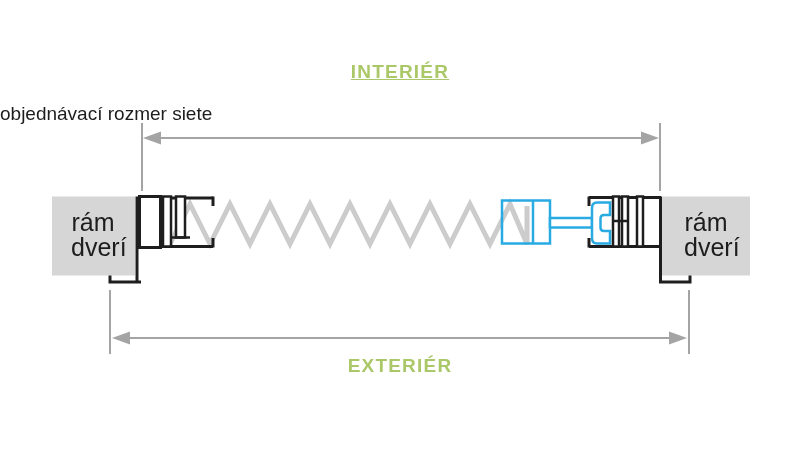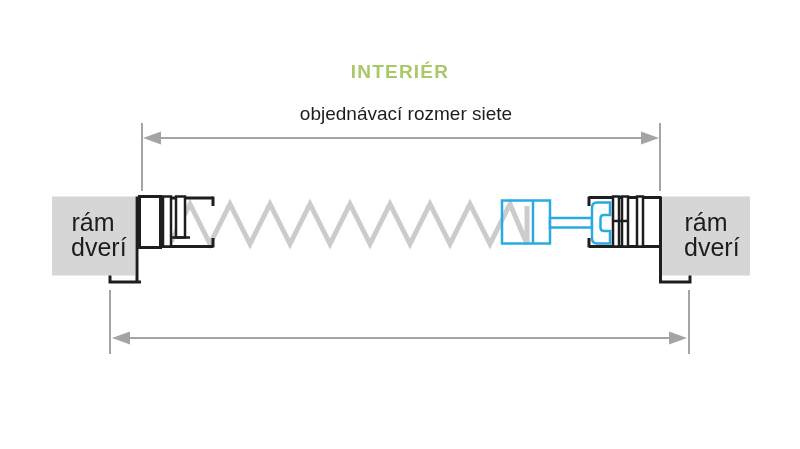--- a/index.html
+++ b/index.html
@@ -10,21 +10,21 @@
     --mesh-gray:#cccccc;
     --profile-black:#1e1e1e;
     --text-black:#1d1d1d;
   }
   html,body{margin:0;padding:0;background:#fff;}
   .stage{
     position:relative;width:800px;height:449px;background:#fff;overflow:hidden;
     font-family:"Liberation Sans",sans-serif;
   }
   .stage svg{position:absolute;left:0;top:0;}
-  .label{position:absolute;color:var(--text-black);font-size:19px;text-align:center;white-space:nowrap;margin-left:16px;}
+  .label{position:absolute;color:var(--text-black);font-size:19px;white-space:nowrap;}
   .zone-label{position:absolute;color:var(--accent-green);font-size:19px;font-weight:bold;letter-spacing:1.2px;text-align:center;white-space:nowrap;}
   .frame-label{position:absolute;color:var(--text-black);font-size:25px;line-height:25px;text-align:center;white-space:normal;}
   
   .block{fill:var(--frame-block-gray);stroke:none;}
   .profile{stroke:var(--profile-black);stroke-width:3;fill:none;}
   .profile-thin{stroke:var(--profile-black);stroke-width:2.5;fill:none;}
   .profile-box{stroke:var(--profile-black);stroke-width:3;fill:#fff;}
   .profile-box-thin{stroke:var(--profile-black);stroke-width:2.5;fill:#fff;}
   .mesh{stroke:var(--mesh-gray);stroke-width:5;fill:none;}
   .blue{stroke:var(--accent-blue);stroke-width:2.5;fill:none;}
@@ -89,24 +89,25 @@
 
     <g>
       <line class="dim" x1="110" y1="290" x2="110" y2="354"></line>
       <line class="dim" x1="689" y1="290" x2="689" y2="354"></line>
       <line class="dim" x1="121" y1="338" x2="678" y2="338"></line>
       <polygon class="dim-arrow" points="112,338 130,331.5 130,344.5"></polygon>
       <polygon class="dim-arrow" points="687,338 669,331.5 669,344.5"></polygon>
     </g>
   </svg>
 
-  <div class="zone-label" style="left:0;width:800px;top:61px;">INTERIÉR</div>
+  <div class="zone-label" style="left:0;width:800px;top:61px;text-decoration:underline;">INTERIÉR</div>
 
   <div class="label" style="left:0;width:780px;top:103px;">objednávací rozmer siete</div>
 
 
   <div class="frame-label" style="left:71px;width:44px;top:210px;">rám dverí</div>
 
   <div class="frame-label" style="left:684px;width:44px;top:210px;">rám dverí</div>
 
 
+  <div class="zone-label" style="left:0;width:800px;top:355px;">EXTERIÉR</div>
 
 </div>
 
 </body></html>

